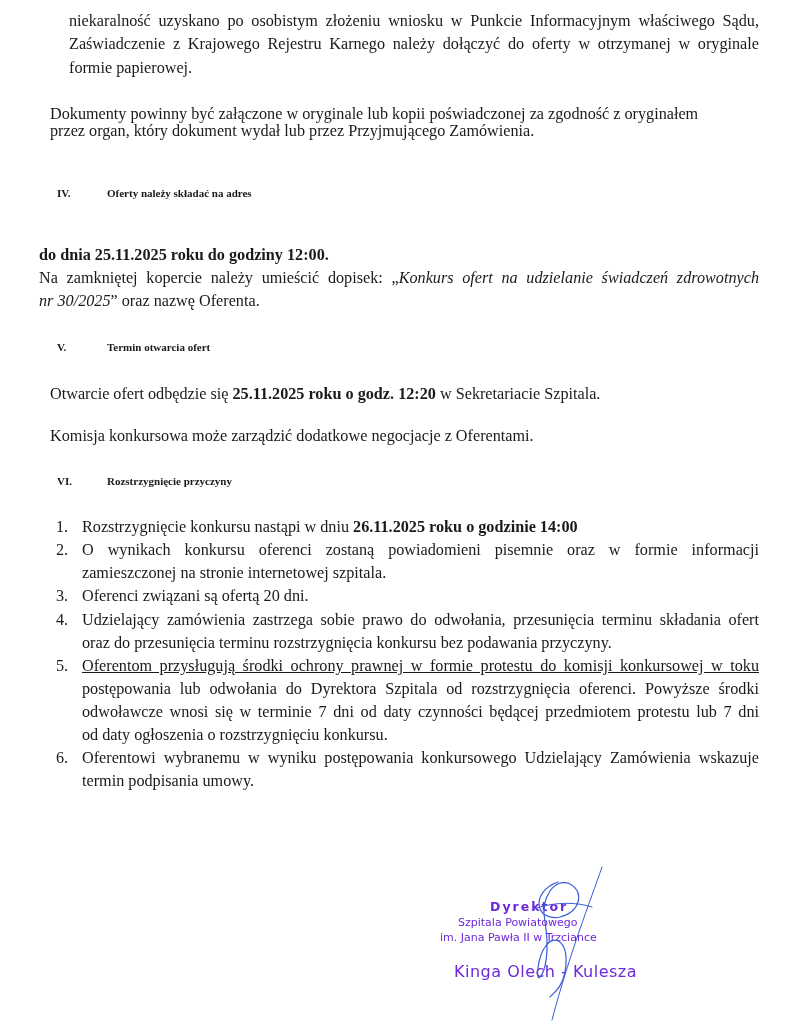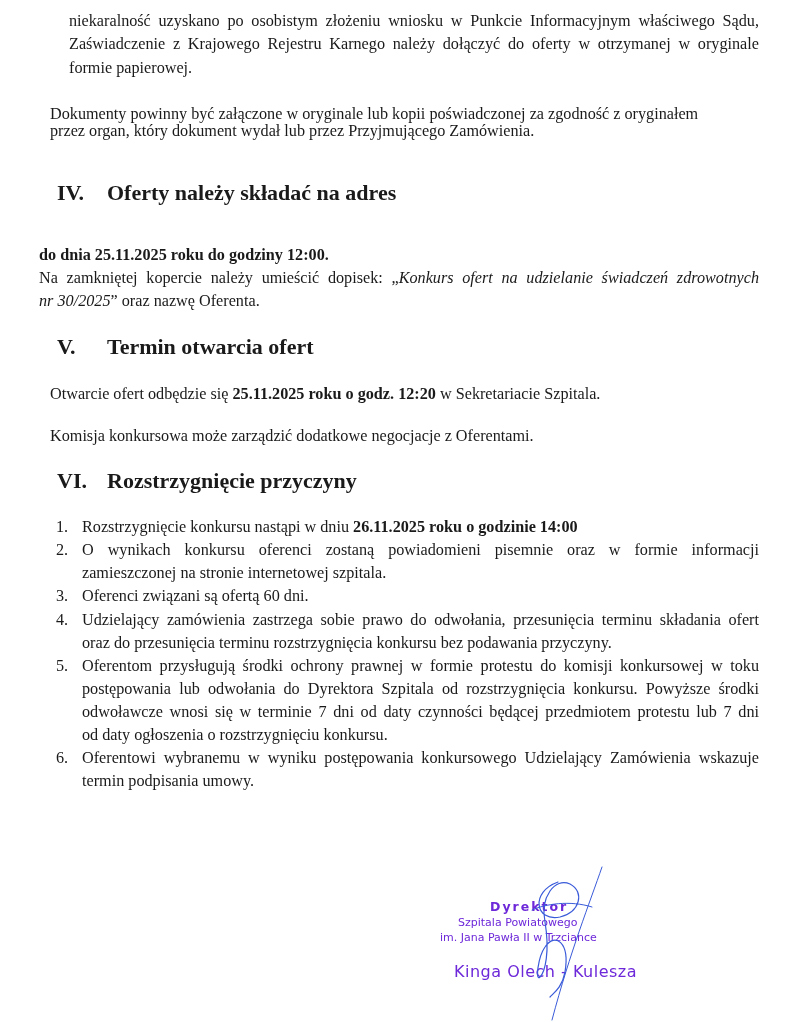--- a/index.html
+++ b/index.html
@@ -32,21 +32,21 @@
     .just {
       text-align: justify;
       text-align-last: justify;
       white-space: normal;
     }
     b, .bold { font-weight: bold; }
     i { font-style: italic; }
     .heading {
       position: absolute;
       font-weight: bold;
-      font-size: 22px;
+      font-size: 11px;
       line-height: 22px;
       white-space: nowrap;
     }
     .heading .num {
       position: absolute;
       left: 0;
       top: 0;
     }
     .heading .title {
       position: absolute;
@@ -133,33 +133,33 @@
     </div>
 
     <div>
       <span class="list-num" style="left:56px; top:539px;">2.</span>
       <div class="line just" style="left:82px; top:539px; width:677px;">O wynikach konkursu oferenci zostaną powiadomieni pisemnie oraz w formie informacji</div>
       <div class="line" style="left:82px; top:562px;">zamieszczonej na stronie internetowej szpitala.</div>
     </div>
 
     <div>
       <span class="list-num" style="left:56px; top:585px;">3.</span>
-      <div class="line" style="left:82px; top:585px;">Oferenci związani są ofertą 60 dni.</div>
+      <div class="line" style="left:82px; top:585px;">Oferenci związani są ofertą 20 dni.</div>
     </div>
 
     <div>
       <span class="list-num" style="left:56px; top:609px;">4.</span>
       <div class="line just" style="left:82px; top:609px; width:677px;">Udzielający zamówienia zastrzega sobie prawo do odwołania, przesunięcia terminu składania ofert</div>
       <div class="line" style="left:82px; top:632px;">oraz do przesunięcia terminu rozstrzygnięcia konkursu bez podawania przyczyny.</div>
     </div>
 
     <div>
       <span class="list-num" style="left:56px; top:655px;">5.</span>
-      <div class="line just" style="left:82px; top:655px; width:677px;">Oferentom przysługują środki ochrony prawnej w formie protestu do komisji konkursowej w toku</div>
-      <div class="line just" style="left:82px; top:678px; width:677px;">postępowania lub odwołania do Dyrektora Szpitala od rozstrzygnięcia konkursu. Powyższe środki</div>
+      <div class="line just" style="left:82px; top:655px; width:677px;text-decoration:underline;">Oferentom przysługują środki ochrony prawnej w formie protestu do komisji konkursowej w toku</div>
+      <div class="line just" style="left:82px; top:678px; width:677px;">postępowania lub odwołania do Dyrektora Szpitala od rozstrzygnięcia oferenci. Powyższe środki</div>
       <div class="line just" style="left:82px; top:701px; width:677px;">odwoławcze wnosi się w terminie 7 dni od daty czynności będącej przedmiotem protestu lub 7 dni</div>
       <div class="line" style="left:82px; top:724px;">od daty ogłoszenia o rozstrzygnięciu konkursu.</div>
     </div>
 
     <div>
       <span class="list-num" style="left:56px; top:747px;">6.</span>
       <div class="line just" style="left:82px; top:747px; width:677px;">Oferentowi wybranemu w wyniku postępowania konkursowego Udzielający Zamówienia wskazuje</div>
       <div class="line" style="left:82px; top:770px;">termin podpisania umowy.</div>
     </div>
   </div>

